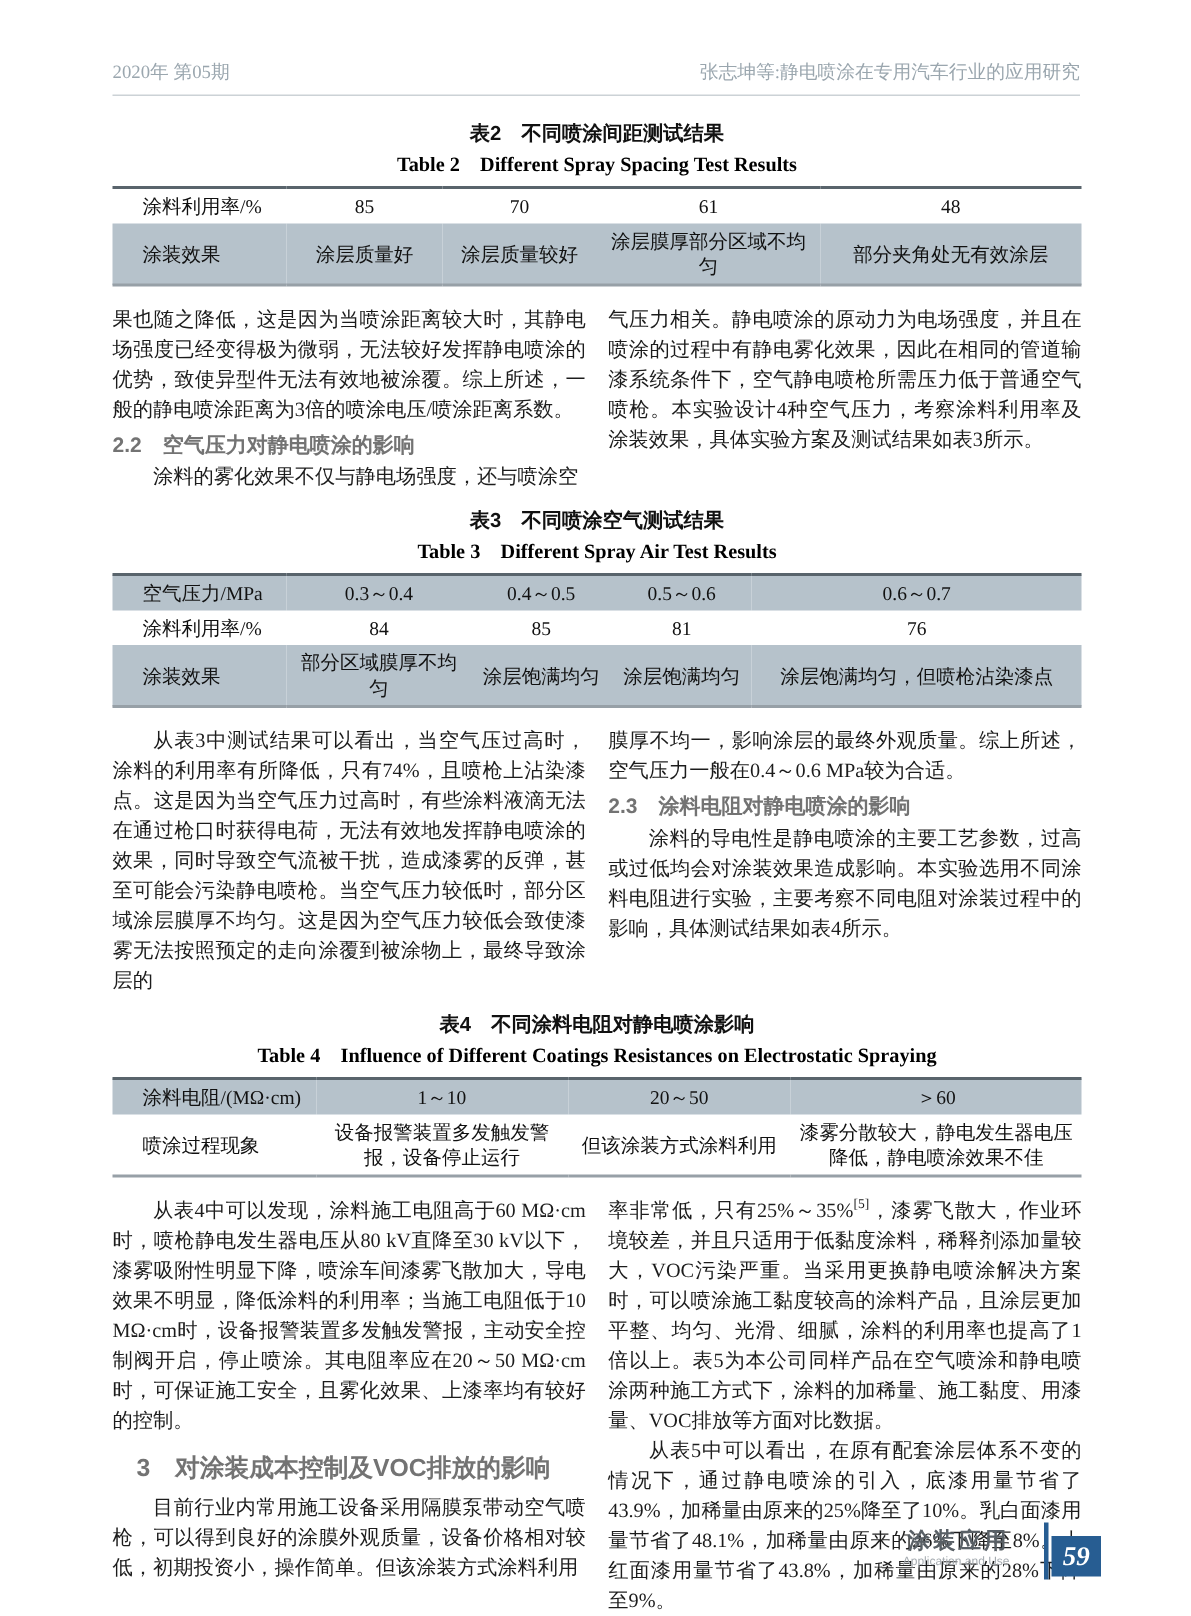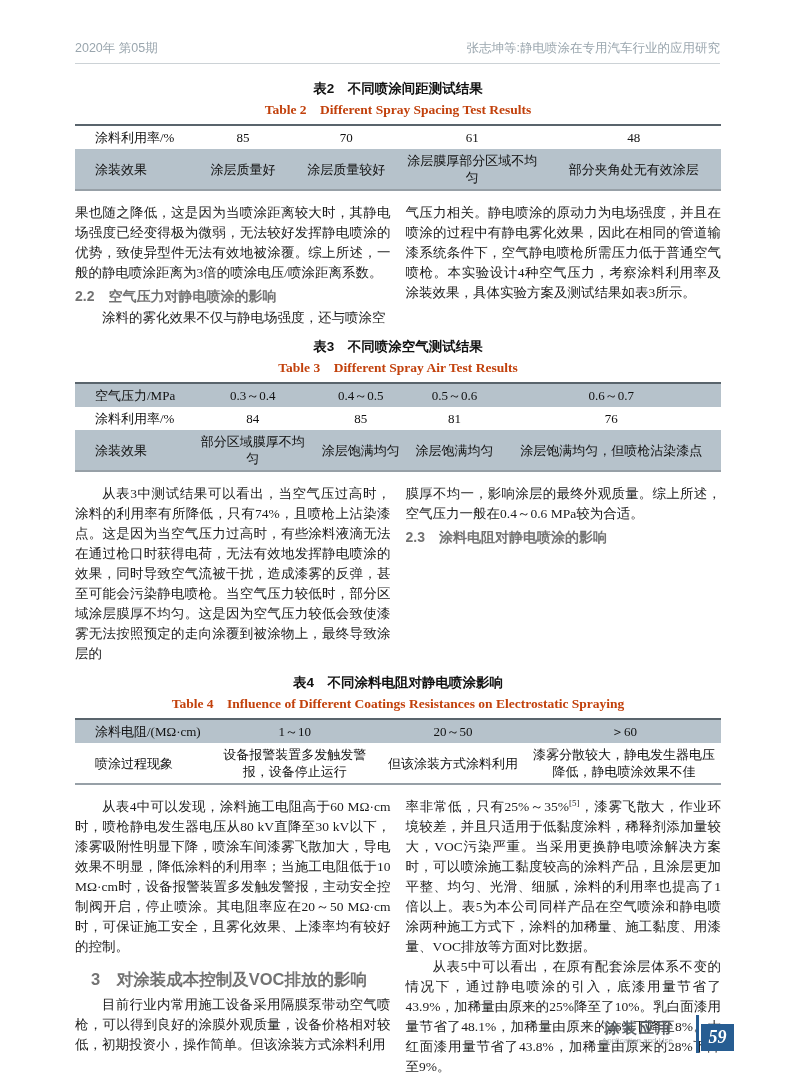--- a/index.html
+++ b/index.html
@@ -10,36 +10,36 @@
     margin: 0 auto;
     background: #ffffff;
     font-family: "Liberation Serif", "DejaVu Serif", serif;
     color: #1c1c1c;
     overflow: hidden;
   }
   
   .header {
     position: absolute; top: 40px; left: 75px; right: 74px;
     display: flex; justify-content: space-between; align-items: flex-end;
-    font-family: Liberation Sans, sans-serif;
+    font-family: Liberation Serif, serif;
     font-size: 12.5px; color: #9aa6ae;
     padding-bottom: 6px;
     border-bottom: 1px solid #ccd2d6;
   }
   
   .content { position: absolute; top: 80px; left: 75px; width: 646px; }
   .tcap-zh {
     text-align: center; font-weight: bold; font-size: 13.5px;
     font-family: "Liberation Sans", "DejaVu Sans", sans-serif;
     color: #111; margin: 0 0 3px 0;
   }
   .tcap-en {
     text-align: center; font-weight: bold; font-size: 13.5px;
     font-family: "Liberation Serif", "DejaVu Serif", serif;
-    color: #c2410c; margin: 0 0 5px 0;
+    color: #000000; margin: 0 0 5px 0;
   }
   table.datatable {
     width: 100%; border-collapse: collapse;
     border-top: 2px solid #59646c;
     border-bottom: 2px solid #97a0a7;
     font-size: 13px;
   }
   table.datatable td {
     text-align: center; padding: 3px 3px; line-height: 17px; color: #111;
   }
@@ -168,20 +168,21 @@
     </tbody>
       </table>
 
     <div class="cols">
       <div class="col">
         <p class="indent">从表3中测试结果可以看出，当空气压过高时，涂料的利用率有所降低，只有74%，且喷枪上沾染漆点。这是因为当空气压力过高时，有些涂料液滴无法在通过枪口时获得电荷，无法有效地发挥静电喷涂的效果，同时导致空气流被干扰，造成漆雾的反弹，甚至可能会污染静电喷枪。当空气压力较低时，部分区域涂层膜厚不均匀。这是因为空气压力较低会致使漆雾无法按照预定的走向涂覆到被涂物上，最终导致涂层的</p>
       </div>
       <div class="col">
         <p>膜厚不均一，影响涂层的最终外观质量。综上所述，空气压力一般在0.4～0.6 MPa较为合适。</p>
         <div class="sec-h">2.3　涂料电阻对静电喷涂的影响</div>
+        <p class="indent">涂料的导电性是静电喷涂的主要工艺参数，过高或过低均会对涂装效果造成影响。本实验选用不同涂料电阻进行实验，主要考察不同电阻对涂装过程中的影响，具体测试结果如表4所示。</p>
       </div>
     </div>
 
     <div class="tcap-zh" style="margin-top:10px">表4　不同涂料电阻对静电喷涂影响</div>
     <div class="tcap-en">Table 4　Influence of Different Coatings Resistances on Electrostatic Spraying</div>
     <table class="datatable">
       <colgroup>
         <col style="width:21%">
           <col style="width:26%">
           <col style="width:23%">

